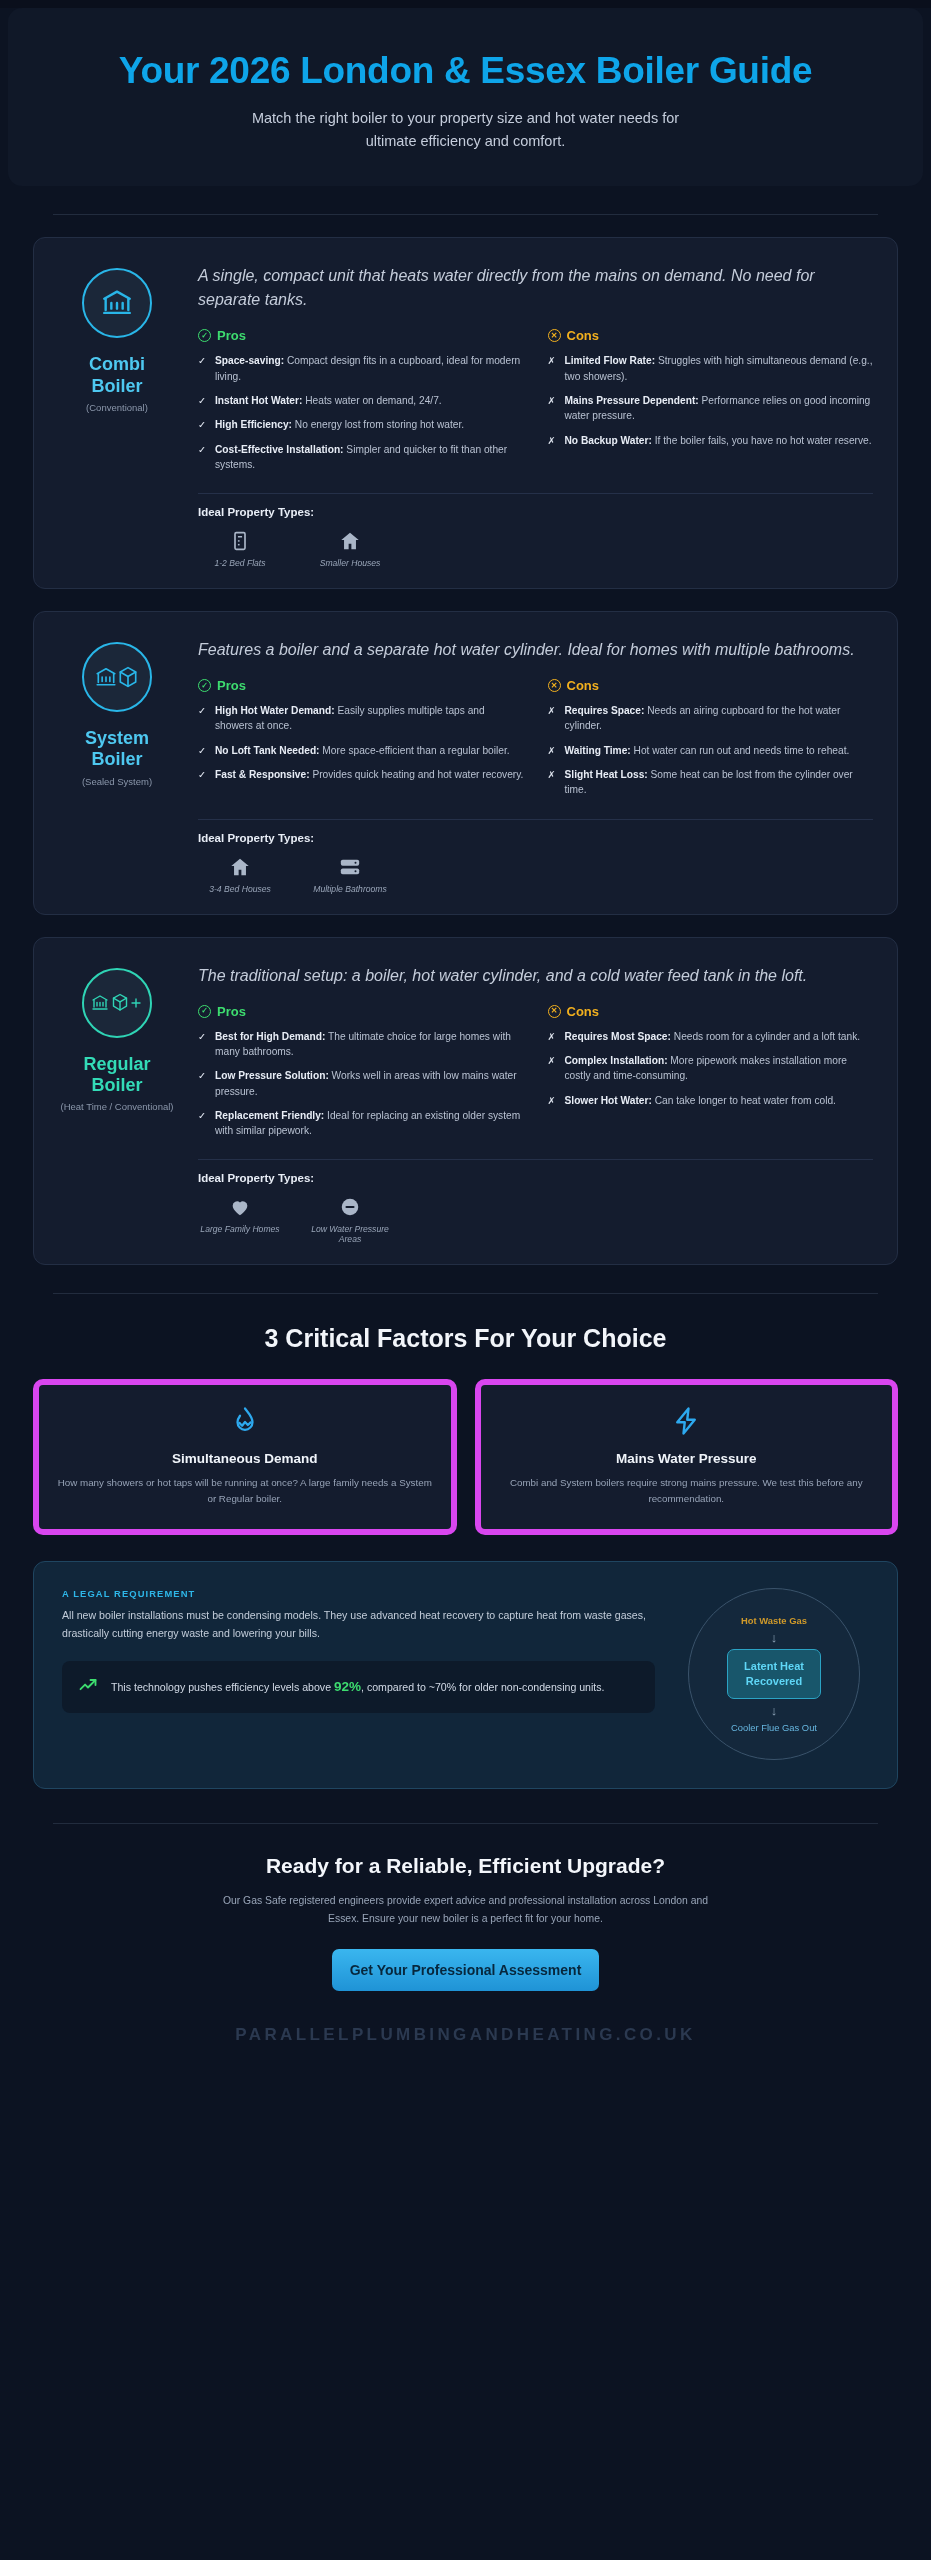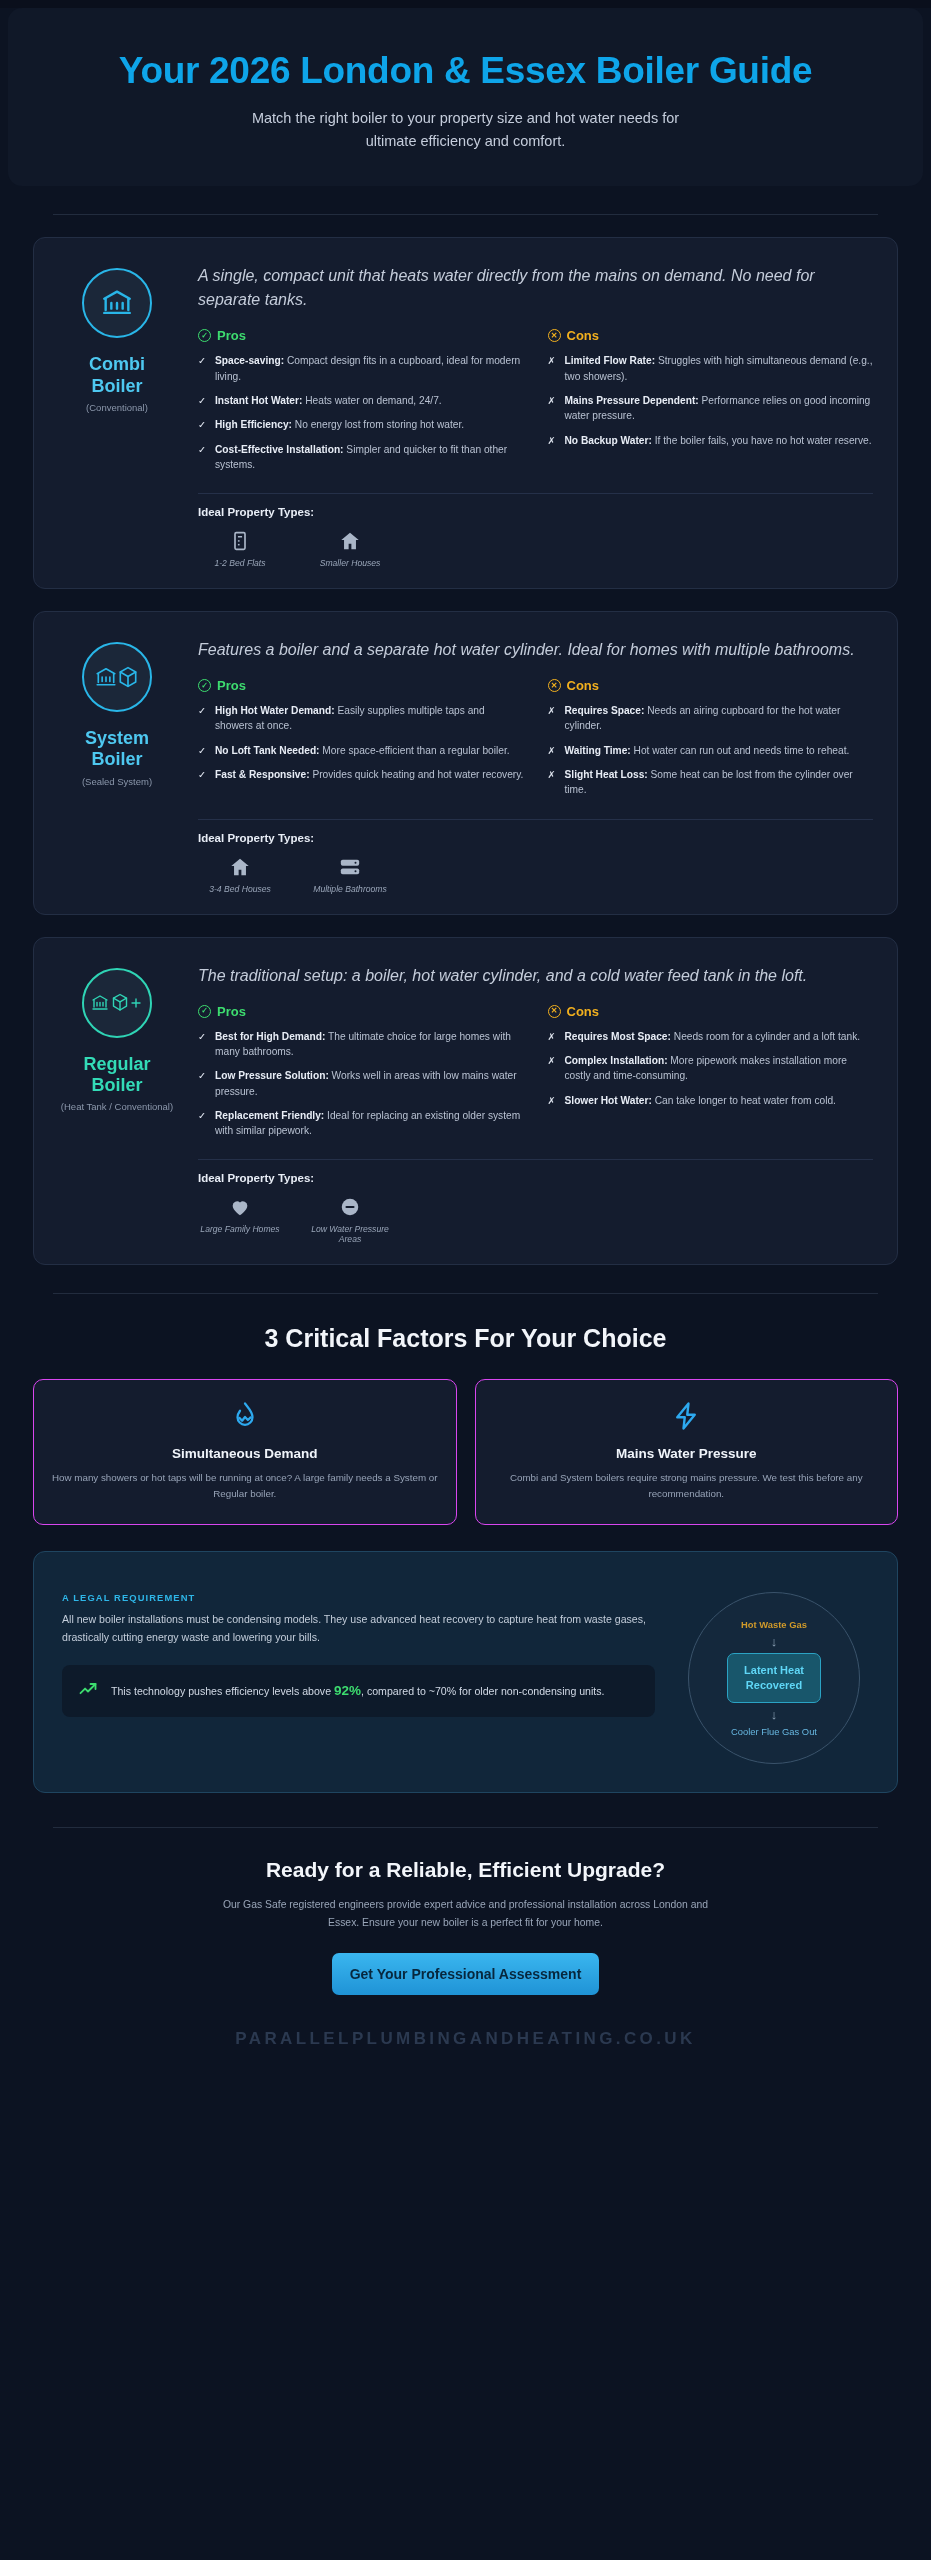--- a/index.html
+++ b/index.html
@@ -151,35 +151,35 @@
     text-align: center;
     font-size: 25px;
     font-weight: 700;
     color: #f2f5fa;
     margin-bottom: 26px;
   }
   .fgrid { display: flex; gap: 18px; }
   .fcard {
     flex: 1;
     background: #141c2e;
-    border: 1px solid #d946ef;
+    border: 6px solid #d946ef;
     border-radius: 10px;
     padding: 20px 16px 22px 16px;
     text-align: center;
   }
   .fcard .ficon { color: #2da9ef; margin-bottom: 14px; height: 32px; }
   .fcard h3 { font-size: 13.5px; font-weight: 700; color: #f0f4fa; margin-bottom: 9px; }
   .fcard p { font-size: 9.8px; line-height: 1.62; color: #97a3b7; }
   
   .cond-wrap { padding: 26px 33px 0 33px; }
   .cond {
     background: #11263a;
     border: 1px solid #1f4560;
     border-radius: 12px;
-    padding: 40px 28px 28px 28px;
+    padding: 26px 28px 28px 28px;
     display: flex;
     gap: 24px;
   }
   .cond-left { flex: 1; min-width: 0; }
   .eyebrow {
     font-size: 9.4px;
     font-weight: 700;
     letter-spacing: 1.1px;
     color: #2eb6e8;
     margin-bottom: 8px;
@@ -468,21 +468,21 @@
               <path d="M22.5 7.2l6.5 3.7 6.5-3.7"></path>
               <path d="M29 10.9V19"></path>
             <path d="M45 8v8"></path>
               <path d="M41 12h8"></path>
           </svg>
         </div>
         <div class="bname teal">
           <span>Regular</span><br>
           <span>Boiler</span>
         </div>
-        <div class="bsub">(Heat Tank / Conventional)</div>
+        <div class="bsub">(Heat Time / Conventional)</div>
       </div>
       <div class="bcard-right">
         <div class="bdesc">The traditional setup: a boiler, hot water cylinder, and a cold water feed tank in the loft.</div>
         <div class="pc-grid">
           <div class="pc-col">
             <div class="pc-head pros">
               <span class="ring">✓</span>
               <span>Pros</span>
             </div>
             <ul class="pc-list">

